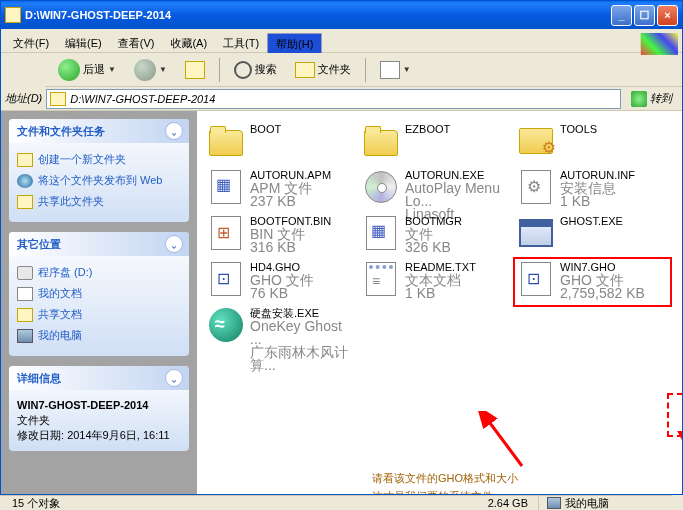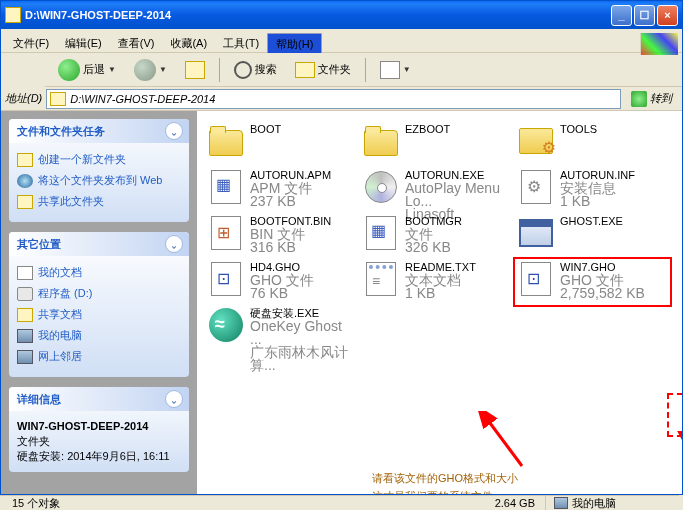--- a/index.html
+++ b/index.html
@@ -77,21 +77,21 @@
 .i-onekey::after { content:"≈"; position:absolute; top:6px; left:6px; font-size:18px; color:#fff; font-weight:bold; }
 .fi-label { line-height:13px; font-size:11px; }
 .fi-name { color:#000; }
 .fi-meta { color:#888; font-size:14px; }
 
 .anno-box { position:absolute; border:2px dashed #ff0000; pointer-events:none; }
 .anno1 { left:470px; top:282px; width:175px; height:44px; }
 .anno-text { position:absolute; color:#a16207; font-size:13px; line-height:18px; pointer-events:none; }
 .arrow { position:absolute; pointer-events:none; }
 
-.statusbar { height:15px; background:#ece9d8; border-top:1px solid #d0c8b0; display:flex; align-items:center; font-size:11px; padding:0 4px; position:absolute; bottom:0; left:0; right:4px; }
+.statusbar { height:15px; background:#ece9d8; border-top:1px solid #d0c8b0; display:flex; align-items:center; font-size:11px; padding:0 4px; position:absolute; bottom:0; left:0; right:11px; }
 .statusbar .seg { padding:0 8px; }
 .statusbar .seg.size { margin-left:auto; padding-right:10px; }
 .statusbar .seg.loc { display:flex; align-items:center; gap:4px; width:130px; border-left:1px solid #d0c8b0; }
 .statusbar .pc-ico { width:14px; height:12px; background:linear-gradient(#b0c8e0,#7090b0); border:1px solid #556; }
 </style>
 </head>
 <body>
 
 <div class="window">
 
@@ -173,48 +173,44 @@
             <div class="task-link">
               <span class="tico folder"></span>
               <span>共享此文件夹</span>
             </div>
           </div>
       </div>
       <div class="panel">
         <div class="panel-head">其它位置</div>
         <div class="panel-body" id="places-body">
             <div class="task-link">
+              <span class="tico drive"></span>
+              <span>程序盘 (D:)</span>
+            </div>
+            <div class="task-link">
               <span class="tico doc"></span>
               <span>我的文档</span>
             </div>
             <div class="task-link">
-              <span class="tico drive"></span>
-              <span>程序盘 (D:)</span>
-            </div>
-            <div class="task-link">
               <span class="tico folder"></span>
               <span>共享文档</span>
             </div>
             <div class="task-link">
               <span class="tico pc"></span>
               <span>我的电脑</span>
-            </div>
-            <div class="task-link">
-              <span class="tico pc"></span>
-              <span>网上邻居</span>
             </div>
           </div>
       </div>
       <div class="panel">
         <div class="panel-head">详细信息</div>
         <div class="detail-body">
           <div class="detail-name">WIN7-GHOST-DEEP-2014</div>
           <div>文件夹</div>
           <div>
-            <span>硬盘安装:</span>
+            <span>修改日期:</span>
             <span>2014年9月6日, 16:11</span>
           </div>
         </div>
       </div>
     </div>
 
     <div class="content">
       <div class="file-grid" id="file-grid">
           <div class="file-item">
             <div class="fi-icon">

